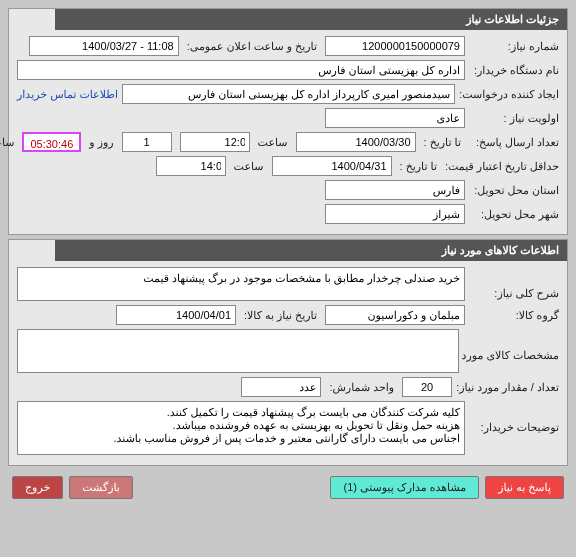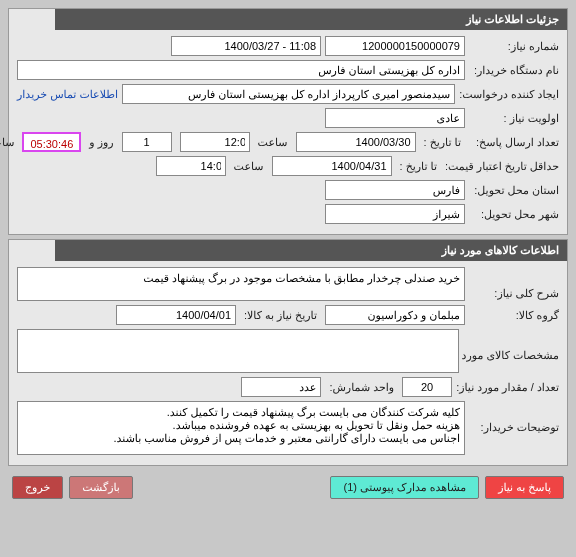--- a/index.html
+++ b/index.html
@@ -115,20 +115,21 @@
 </head>
 <body>
 
 <div class="panel">
   <div class="panel-header">جزئیات اطلاعات نیاز</div>
   <div class="panel-body">
 
     <div class="row">
       <span class="label">شماره نیاز:</span>
       <input class="field field-med" readonly="" value="1200000150000079" style="">
+      <span class="label-inline">تاریخ و ساعت اعلان عمومی:</span>
       <input class="field field-date" style="width: 150px;" readonly="" value="1400/03/27 - 11:08">
     </div>
 
     <div class="row">
       <span class="label">نام دستگاه خریدار:</span>
       <input class="field field-wide" readonly="" value="اداره کل بهزیستی استان فارس" style="">
     </div>
 
     <div class="row">
       <span class="label">ایجاد کننده درخواست:</span>

